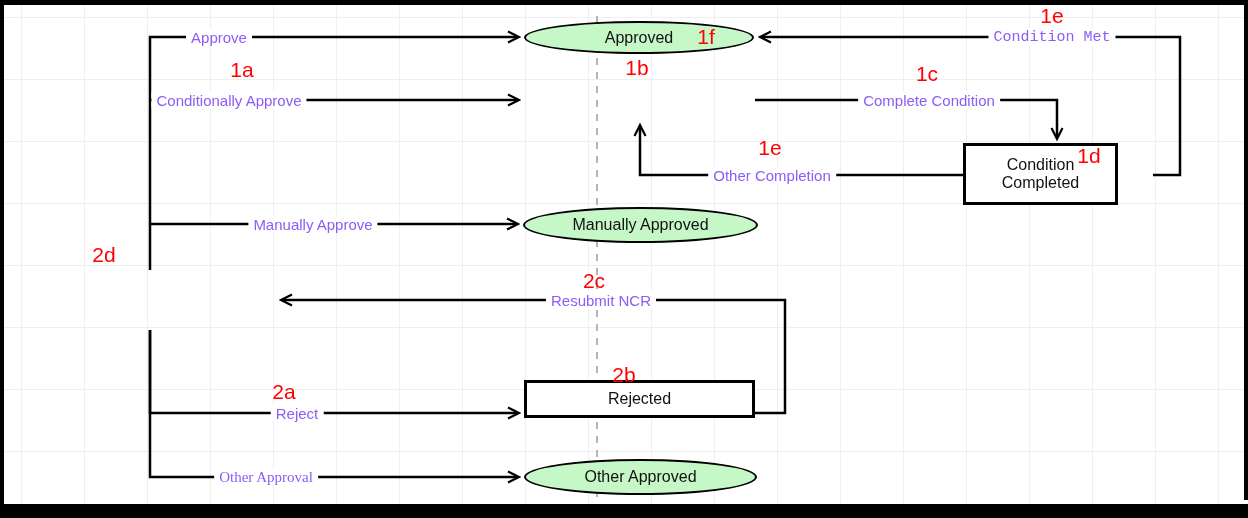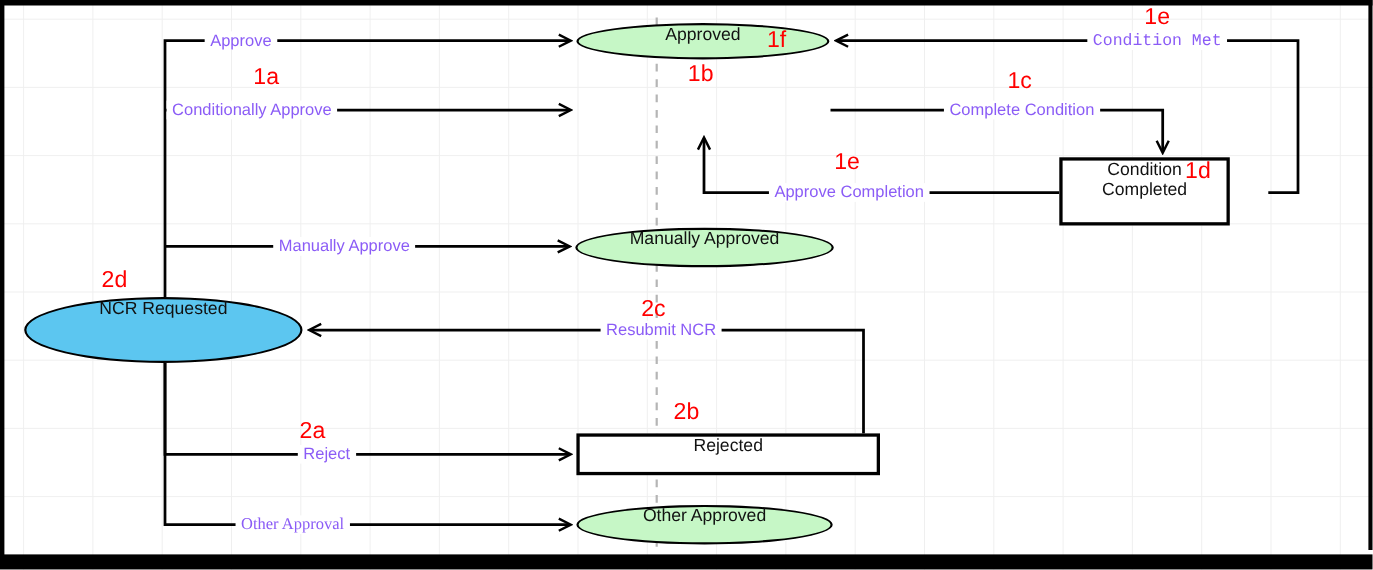--- a/index.html
+++ b/index.html
@@ -10,21 +10,21 @@
       linear-gradient(to right, #efefef 1px, transparent 1px),
       linear-gradient(to bottom, #efefef 1px, transparent 1px);
     background-size:63px 62px;
     background-position:21px 17px;
     font-family:"Liberation Sans", sans-serif;
   }
   .frame { position:absolute; background:#000; }
   #edges { position:absolute; left:0; top:0; }
   .node {
     position:absolute; box-sizing:border-box;
-    display:flex; align-items:flex-start; justify-content:center;
+    display:flex; align-items:center; justify-content:center;
     font-size:16px; color:#111; text-align:center;
   }
   .ellipse { border:2.5px solid #000; border-radius:50%; }
   .rect    { border:3px solid #000; background:#fff; }
   .fill-green { background:var(--green); }
   .fill-blue  { background:var(--blue); }
   .edge-label {
     position:absolute; transform:translate(-50%,-50%);
     background:#fff; padding:0 5px; white-space:nowrap;
     font-size:15px; color:#8b5cf6;
@@ -67,40 +67,37 @@
 
 
   <div class="node rect" style="left:963px; top:143px; width:155px; height:62px;">
     <span>Condition Completed</span>
   </div>
 
   <div class="node ellipse fill-green" style="left:523px; top:207px; width:235px; height:36px;">
     <span>Manually Approved</span>
   </div>
 
-  <div class="node ellipse fill-blue" style="left:22px; top:270px; width:253px; height:60px;">
-    <span>NCR Requested</span>
-  </div>
 
-  <div class="node rect" style="left:524px; top:394px; width:276px; height:38px;">
+  <div class="node rect" style="left:524px; top:380px; width:231px; height:38px;">
     <span>Rejected</span>
   </div>
 
   <div class="node ellipse fill-green" style="left:524px; top:459px; width:233px; height:36px;">
     <span>Other Approved</span>
   </div>
 
   <div class="edge-label" style="left:219px; top:37px;">Approve</div>
   <div class="edge-label" style="left:229px; top:100px;">Conditionally Approve</div>
   <div class="edge-label" style="left:313px; top:224px;">Manually Approve</div>
   <div class="edge-label" style="left:297px; top:413px;">Reject</div>
   <div class="edge-label" style="left:266px; top:477px;font-family:Liberation Serif, serif;">Other Approval</div>
   <div class="edge-label" style="left:929px; top:100px;">Complete Condition</div>
   <div class="edge-label" style="left:1052px; top:37px;font-family:Liberation Mono, monospace;">Condition Met</div>
-  <div class="edge-label" style="left:772px; top:175px;">Approve Completion</div>
+  <div class="edge-label" style="left:772px; top:175px;">Other Completion</div>
   <div class="edge-label" style="left:601px; top:300px;">Resubmit NCR</div>
 
   <div class="red-label" style="left:242px;  top:70px;">1a</div>
   <div class="red-label" style="left:637px;  top:68px;">1b</div>
   <div class="red-label" style="left:927px;  top:74px;">1c</div>
   <div class="red-label" style="left:1089px; top:156px;">1d</div>
   <div class="red-label" style="left:1052px; top:16px;">1e</div>
   <div class="red-label" style="left:770px;  top:148px;">1e</div>
   <div class="red-label" style="left:706px;  top:37px;">1f</div>
   <div class="red-label" style="left:284px;  top:392px;">2a</div>

